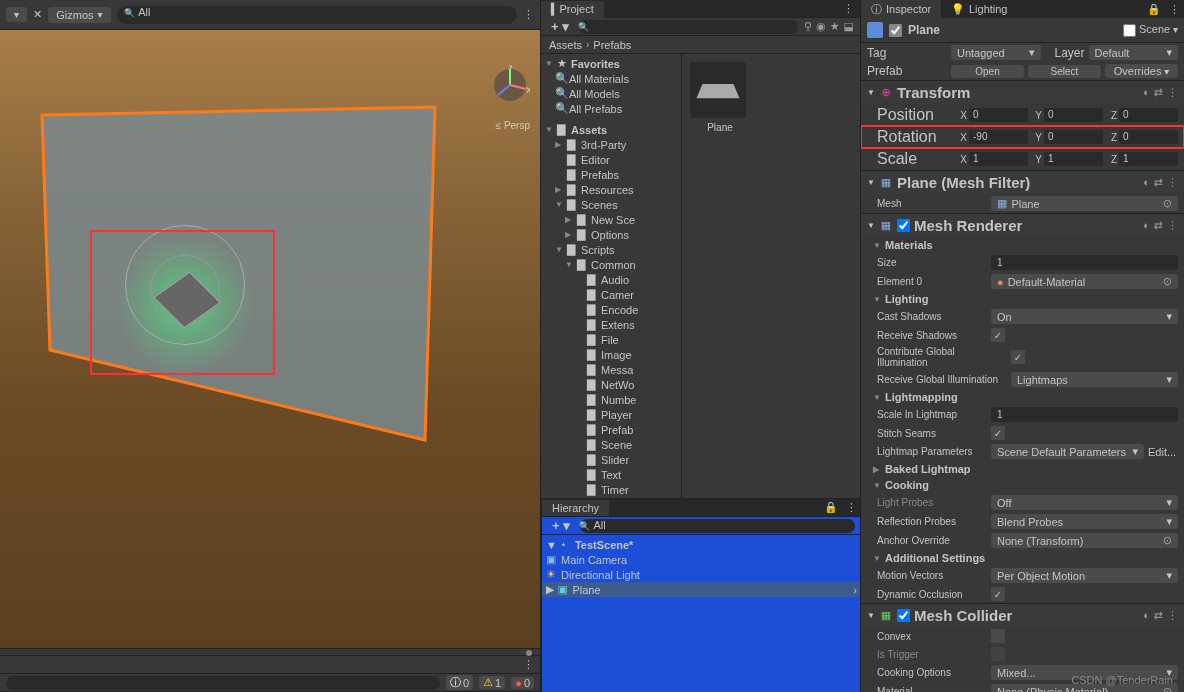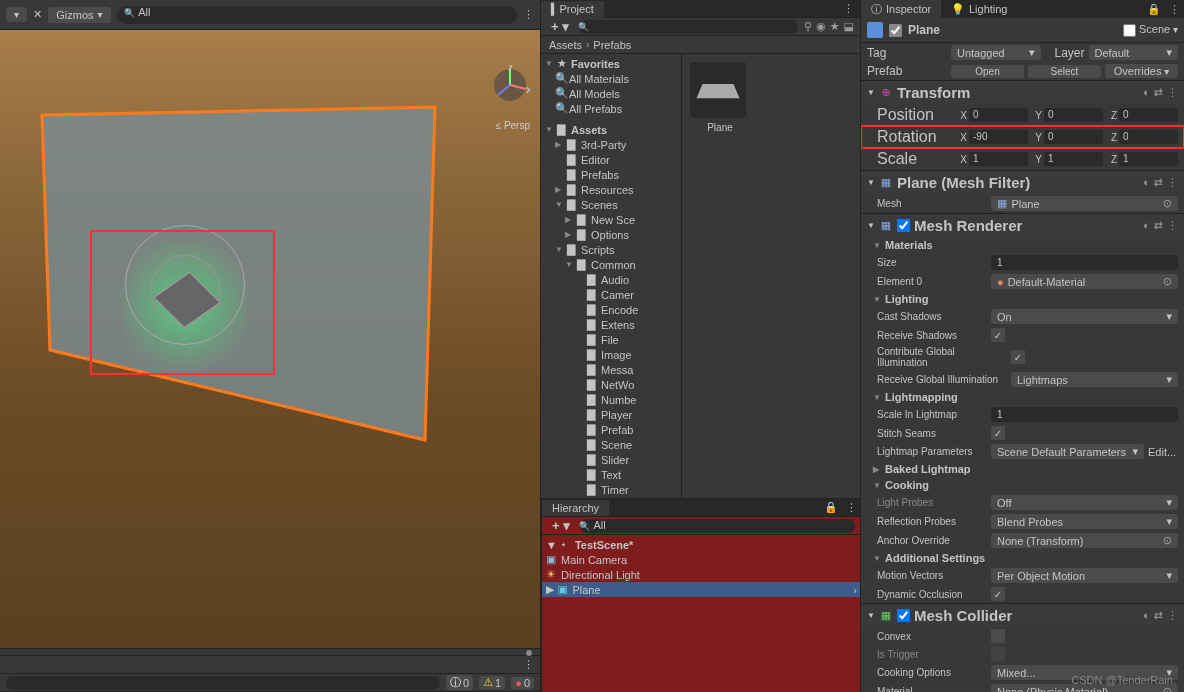--- a/index.html
+++ b/index.html
@@ -44,21 +44,21 @@
 .tree-item .arrow { width: 10px; font-size: 8px; color: #888; }
 .tree-item .ico { width: 12px; color: #c4c4c4; }
 .indent1 { padding-left: 14px; } .indent2 { padding-left: 24px; } .indent3 { padding-left: 34px; }
 .asset-grid { flex: 1; padding: 8px; border-left: 1px solid #222; }
 .asset-item { width: 60px; text-align: center; }
 .asset-thumb { width: 56px; height: 56px; background: #2a2a2a; display: flex; align-items: center; justify-content: center; border-radius: 3px; }
 .asset-thumb .plane { width: 36px; height: 24px; background: #aaa; transform: perspective(60px) rotateX(55deg); }
 .asset-label { font-size: 10px; margin-top: 4px; }
 
 
-.hierarchy { width: 320px; background: #7f1d1d; border-top: 1px solid #222; border-left: 1px solid #222; }
+.hierarchy { width: 320px; background: #1d4ed8; border-top: 1px solid #222; border-left: 1px solid #222; }
 .hier-body { padding: 2px 0; }
 .hier-item { display: flex; align-items: center; padding: 1px 4px; font-size: 10px; gap: 3px; }
 .hier-item.sel { background: #3d5c8c; color: #fff; }
 .hier-item .ico { width: 12px; }
 
 
 .insp-tabs { height: 18px; background: #282828; display: flex; align-items: center; }
 .insp-tab { padding: 2px 10px; font-size: 11px; display: flex; align-items: center; gap: 4px; }
 .insp-tab.active { background: #383838; }
 .insp-header { padding: 4px 6px; display: flex; align-items: center; gap: 6px; border-bottom: 1px solid #222; }

